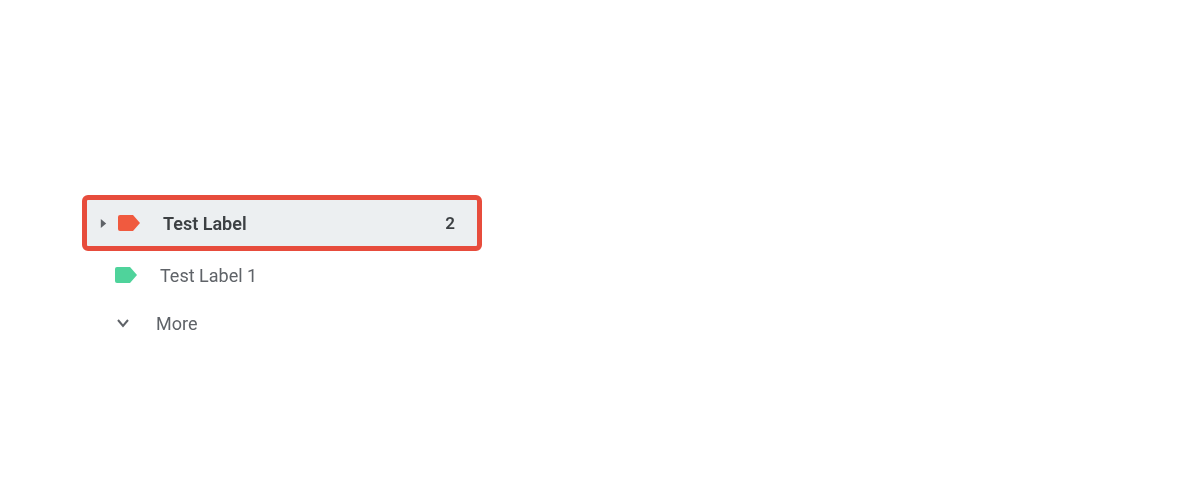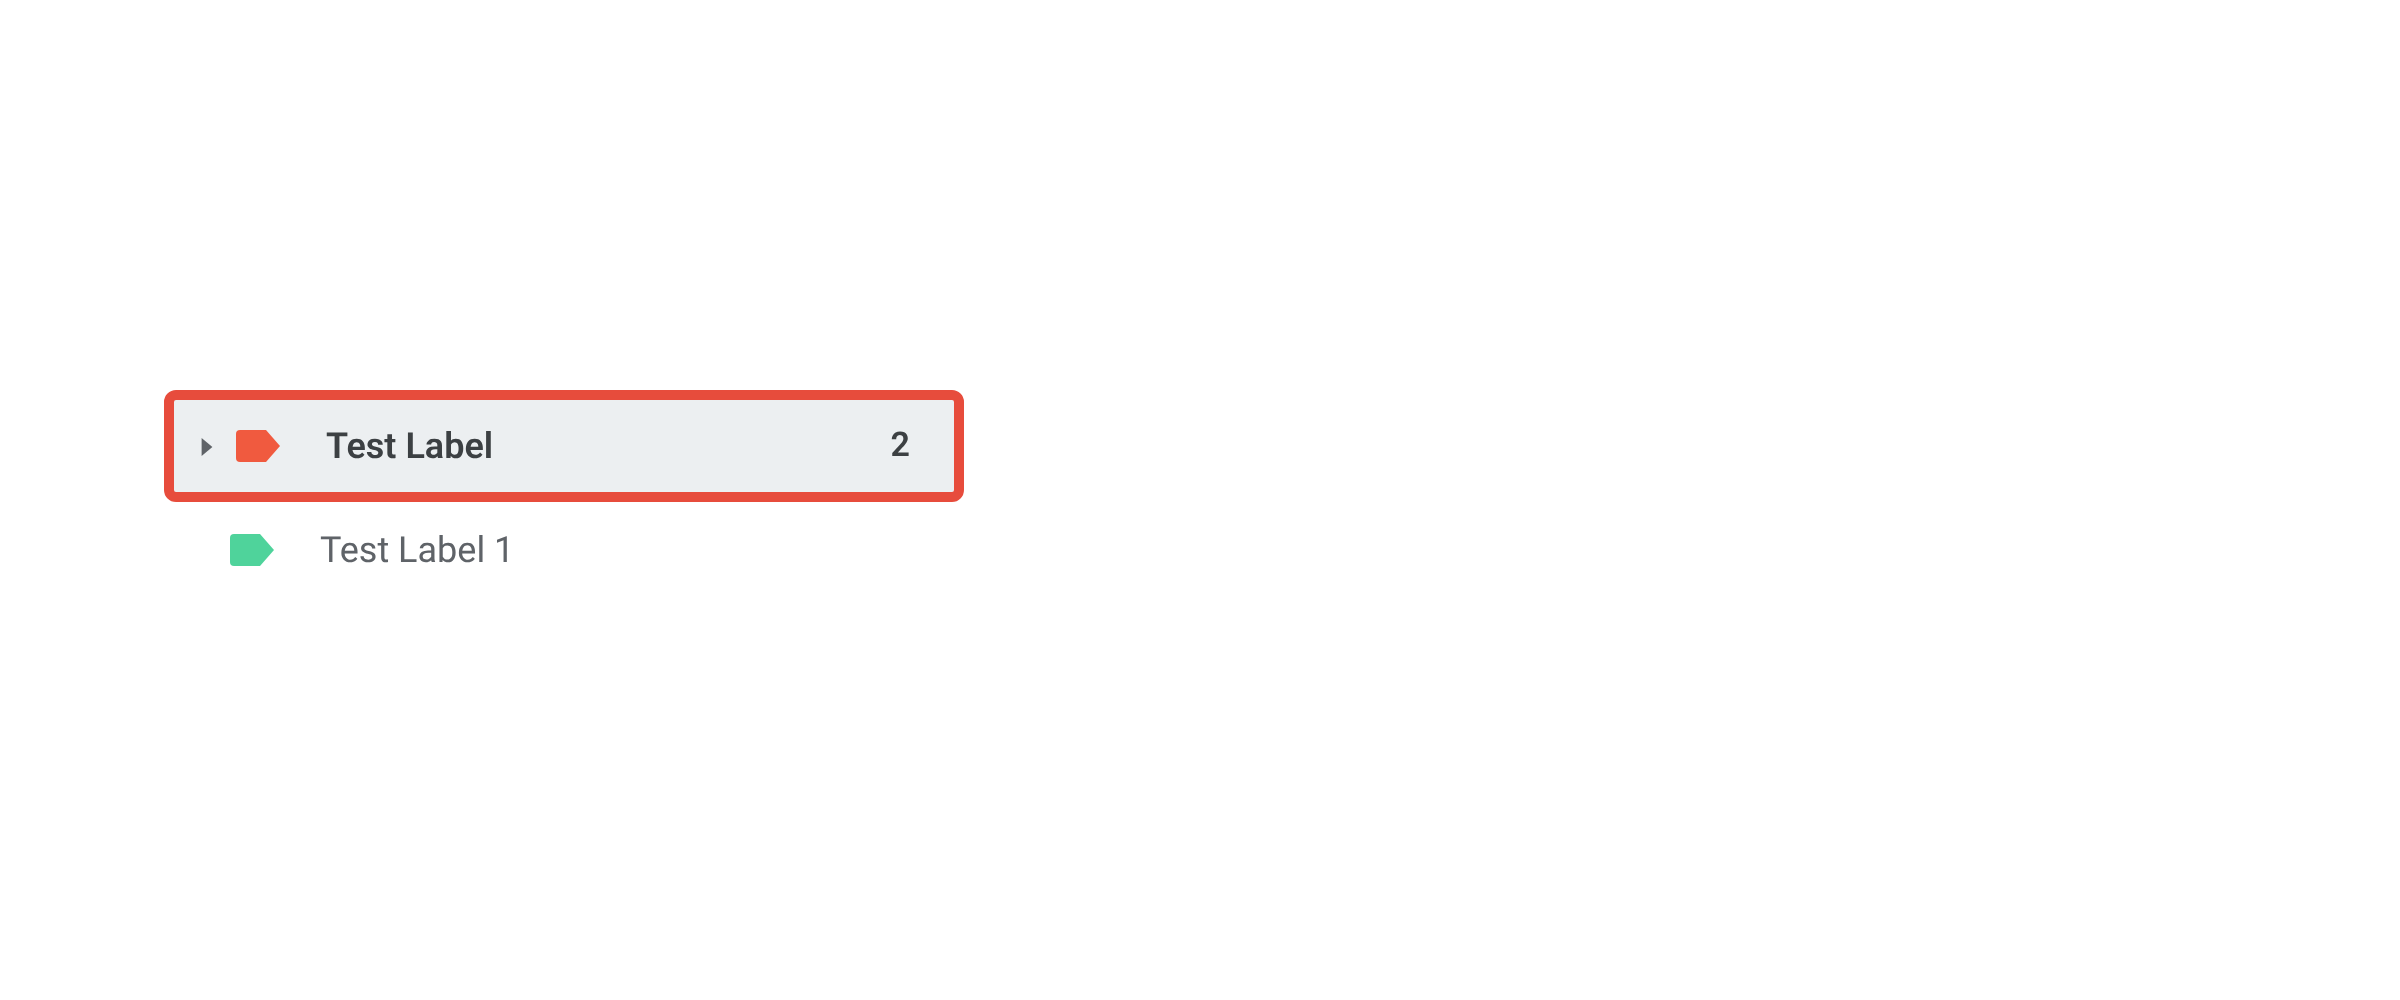--- a/index.html
+++ b/index.html
@@ -108,14 +108,22 @@
   <div class="label-row">
     <div class="spacer-sm"></div>
     <div class="tag-icon">
       <svg viewBox="0 0 22 16">
           <path d="M0 2 Q0 0 2 0 L15 0 L22 8 L15 16 L2 16 Q0 16 0 14 Z" fill="#4fd39b"></path>
         </svg>
     </div>
     <div class="label-text">Test Label 1</div>
   </div>
 
+  <div class="more-row">
+    <div class="chevron">
+      <svg viewBox="0 0 14 14">
+          <polyline points="2,4 7,10 12,4"></polyline>
+        </svg>
+    </div>
+    <div class="more-text">More</div>
+  </div>
 
 </div>
 
 </body></html>

